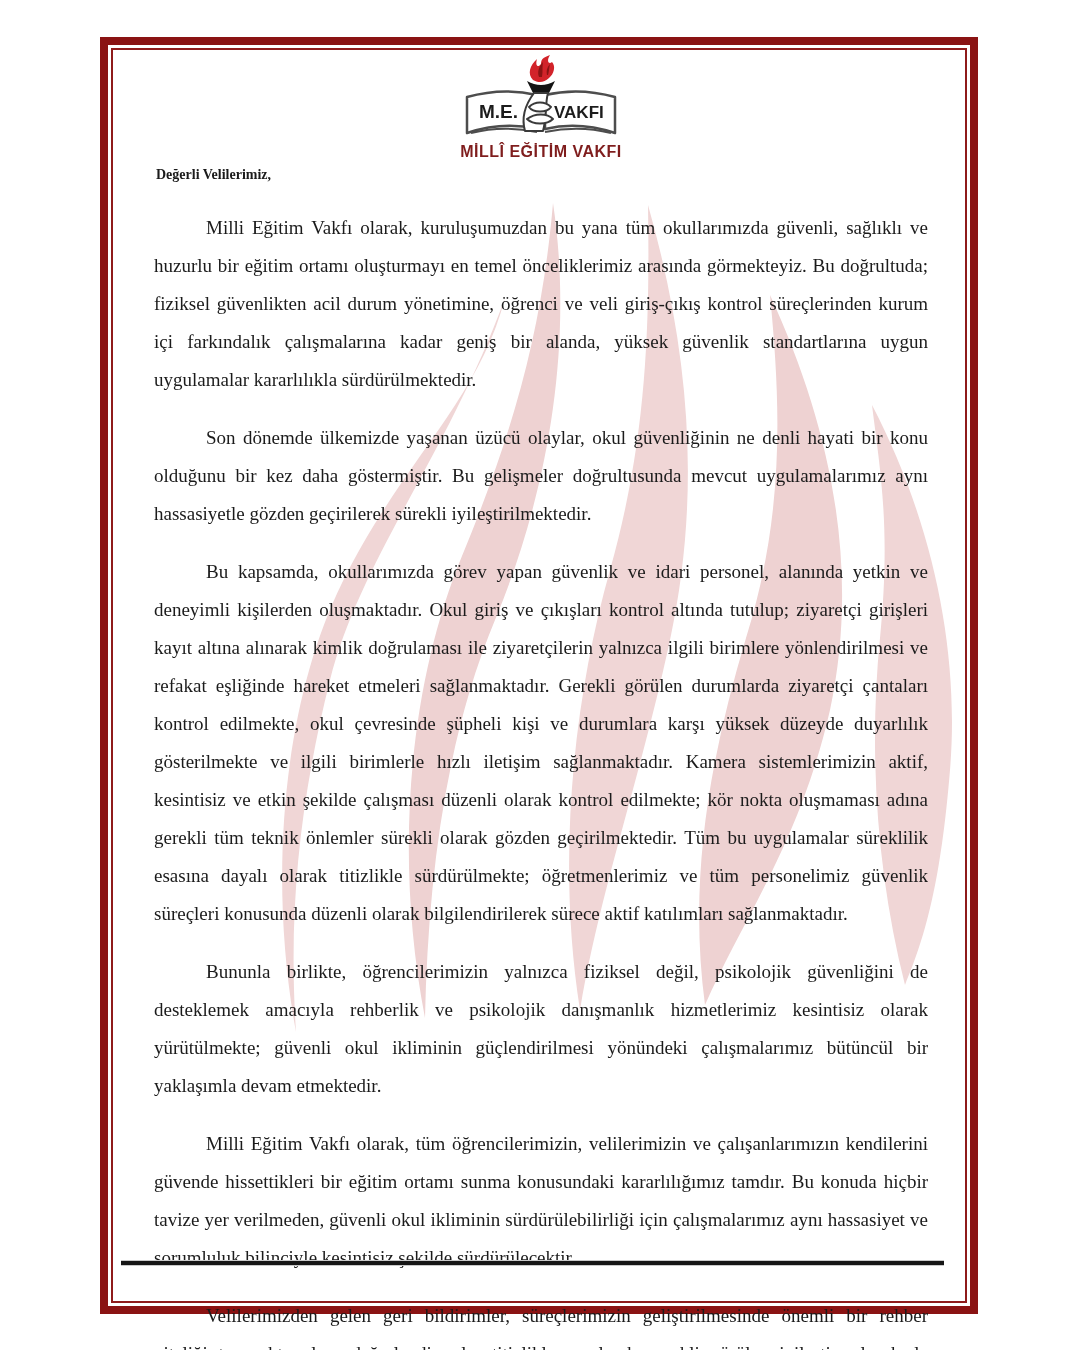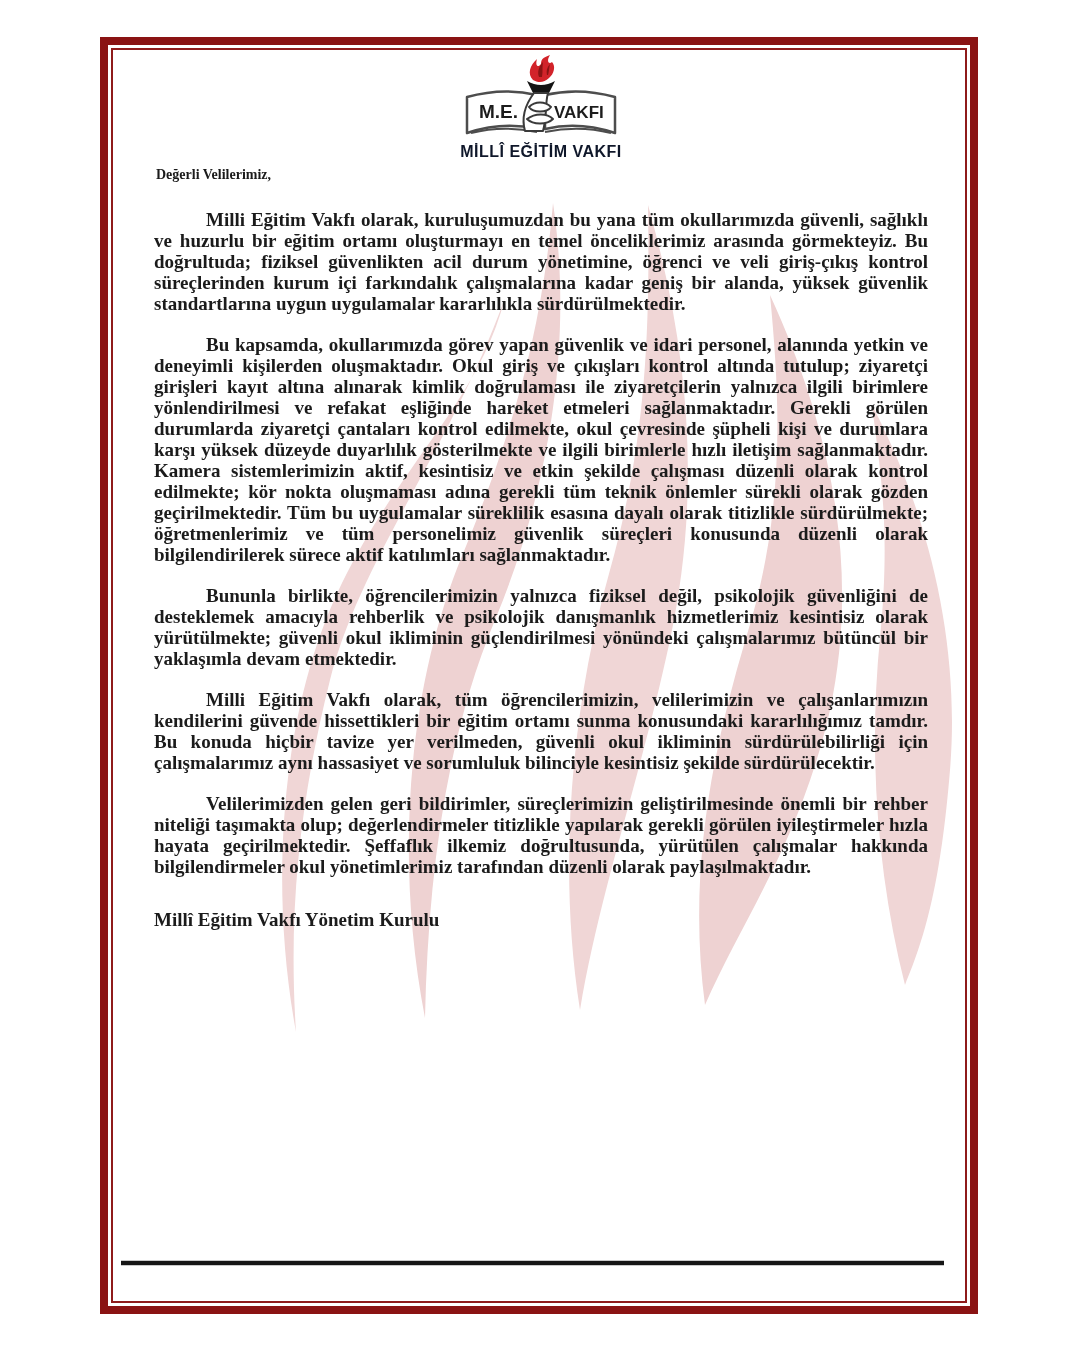--- a/index.html
+++ b/index.html
@@ -46,37 +46,36 @@
   }
 
   
   .logo-block { text-align: center; margin-bottom: 2px; }
   .logo-block svg { display: inline-block; }
   .logo-caption {
     font-family: "Liberation Sans", sans-serif;
     font-size: 16px;
     font-weight: bold;
     letter-spacing: 0.5px;
-    color: #0f172a;
+    color: #7f1d1d;
     margin-top: -2px;
   }
 
   
   .salutation {
     font-size: 14px;
     font-weight: bold;
     margin: 6px 0 26px 2px;
   }
   .letter p {
     font-size: 19px;
-    line-height: 21px;
+    line-height: 38px;
     text-align: justify;
     text-indent: 52px;
     margin-bottom: 20px;
-    font-weight: bold;
   }
   .closing {
     font-size: 19px;
     font-weight: bold;
     margin-top: 32px;
   }
 
   
   .footer-rule {
     position: absolute;
@@ -143,20 +142,21 @@
       <text x="18" y="63" font-family="Liberation Sans, sans-serif" font-size="19" font-weight="bold" fill="#1c1c1c">M.E.</text>
       <text x="93" y="63" font-family="Liberation Sans, sans-serif" font-size="17" font-weight="bold" fill="#1c1c1c">VAKFI</text>
     </svg>
     <div class="logo-caption">MİLLÎ EĞİTİM VAKFI</div>
   </div>
 
   <div class="letter">
     <div class="salutation">Değerli Velilerimiz,</div>
 
     <p>Milli Eğitim Vakfı olarak, kuruluşumuzdan bu yana tüm okullarımızda güvenli, sağlıklı ve huzurlu bir eğitim ortamı oluşturmayı en temel önceliklerimiz arasında görmekteyiz. Bu doğrultuda; fiziksel güvenlikten acil durum yönetimine, öğrenci ve veli giriş-çıkış kontrol süreçlerinden kurum içi farkındalık çalışmalarına kadar geniş bir alanda, yüksek güvenlik standartlarına uygun uygulamalar kararlılıkla sürdürülmektedir.</p>
+    <p>Son dönemde ülkemizde yaşanan üzücü olaylar, okul güvenliğinin ne denli hayati bir konu olduğunu bir kez daha göstermiştir. Bu gelişmeler doğrultusunda mevcut uygulamalarımız aynı hassasiyetle gözden geçirilerek sürekli iyileştirilmektedir.</p>
     <p>Bu kapsamda, okullarımızda görev yapan güvenlik ve idari personel, alanında yetkin ve deneyimli kişilerden oluşmaktadır. Okul giriş ve çıkışları kontrol altında tutulup; ziyaretçi girişleri kayıt altına alınarak kimlik doğrulaması ile ziyaretçilerin yalnızca ilgili birimlere yönlendirilmesi ve refakat eşliğinde hareket etmeleri sağlanmaktadır. Gerekli görülen durumlarda ziyaretçi çantaları kontrol edilmekte, okul çevresinde şüpheli kişi ve durumlara karşı yüksek düzeyde duyarlılık gösterilmekte ve ilgili birimlerle hızlı iletişim sağlanmaktadır. Kamera sistemlerimizin aktif, kesintisiz ve etkin şekilde çalışması düzenli olarak kontrol edilmekte; kör nokta oluşmaması adına gerekli tüm teknik önlemler sürekli olarak gözden geçirilmektedir. Tüm bu uygulamalar süreklilik esasına dayalı olarak titizlikle sürdürülmekte; öğretmenlerimiz ve tüm personelimiz güvenlik süreçleri konusunda düzenli olarak bilgilendirilerek sürece aktif katılımları sağlanmaktadır.</p>
     <p>Bununla birlikte, öğrencilerimizin yalnızca fiziksel değil, psikolojik güvenliğini de desteklemek amacıyla rehberlik ve psikolojik danışmanlık hizmetlerimiz kesintisiz olarak yürütülmekte; güvenli okul ikliminin güçlendirilmesi yönündeki çalışmalarımız bütüncül bir yaklaşımla devam etmektedir.</p>
     <p>Milli Eğitim Vakfı olarak, tüm öğrencilerimizin, velilerimizin ve çalışanlarımızın kendilerini güvende hissettikleri bir eğitim ortamı sunma konusundaki kararlılığımız tamdır. Bu konuda hiçbir tavize yer verilmeden, güvenli okul ikliminin sürdürülebilirliği için çalışmalarımız aynı hassasiyet ve sorumluluk bilinciyle kesintisiz şekilde sürdürülecektir.</p>
     <p>Velilerimizden gelen geri bildirimler, süreçlerimizin geliştirilmesinde önemli bir rehber niteliği taşımakta olup; değerlendirmeler titizlikle yapılarak gerekli görülen iyileştirmeler hızla hayata geçirilmektedir. Şeffaflık ilkemiz doğrultusunda, yürütülen çalışmalar hakkında bilgilendirmeler okul yönetimlerimiz tarafından düzenli olarak paylaşılmaktadır.</p>
 
     <div class="closing">Millî Eğitim Vakfı Yönetim Kurulu</div>
   </div>
 
   <div class="footer-rule"></div>
 </div>

